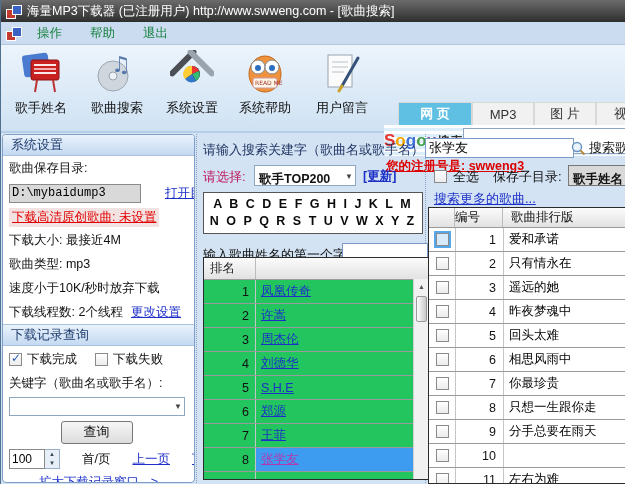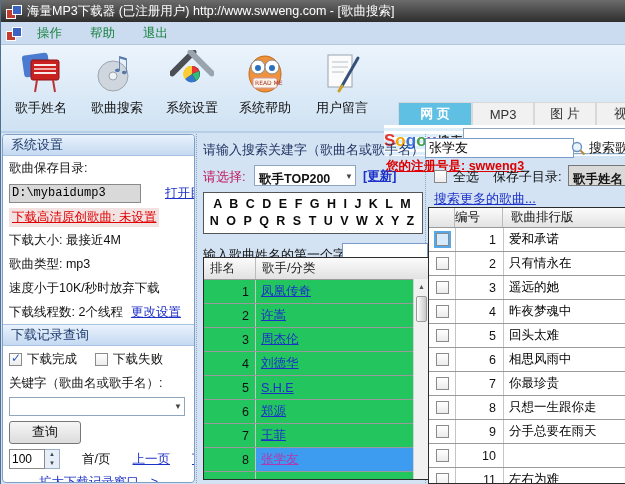--- a/index.html
+++ b/index.html
@@ -245,21 +245,21 @@
       <span style="width:8px;"></span>
       <span class="cb"></span>
       <span>下载失败</span>
     </div>
     <div class="sb-row" style="height:22px;">关键字（歌曲名或歌手名）:</div>
     <div class="sb-row" style="height:24px;">
       <div class="combo" style="width:176px;">
           <span class="arrow">▼</span>
         </div>
     </div>
-    <div class="sb-row" style="height:28px;justify-content:flex-start;padding-right:10px;">
+    <div class="sb-row" style="height:28px;justify-content:center;padding-right:10px;">
       <div class="btn" style="width:70px;height:21px;">查询</div>
     </div>
     <div class="sb-row" style="height:26px;gap:22px;">
       <span class="spin">
         <input value="100" style="">
         <span class="arrows">
             <span>▲</span>
             <span>▼</span>
           </span>
       </span>
@@ -303,21 +303,20 @@
     <div class="letterrow">A B C D E F G H I J K L M</div>
     <div class="letterrow">N O P Q R S T U V W X Y Z</div>
   </div>
 
   <div class="flabel">输入歌曲姓名的第一个字母:</div>
   <input class="finput" value="" style="">
 
   <div class="atable">
     <div class="ahead">
       <div class="ah-rank">排名</div>
-      <div class="ah-name">歌手/分类</div>
     </div>
     <div style="margin-right:15px;">
         <div class="arow">
           <div class="c-rank">1</div>
           <div class="c-name"><a>凤凰传奇</a></div>
         </div>
         <div class="arow">
           <div class="c-rank">2</div>
           <div class="c-name"><a>许嵩</a></div>
         </div>

